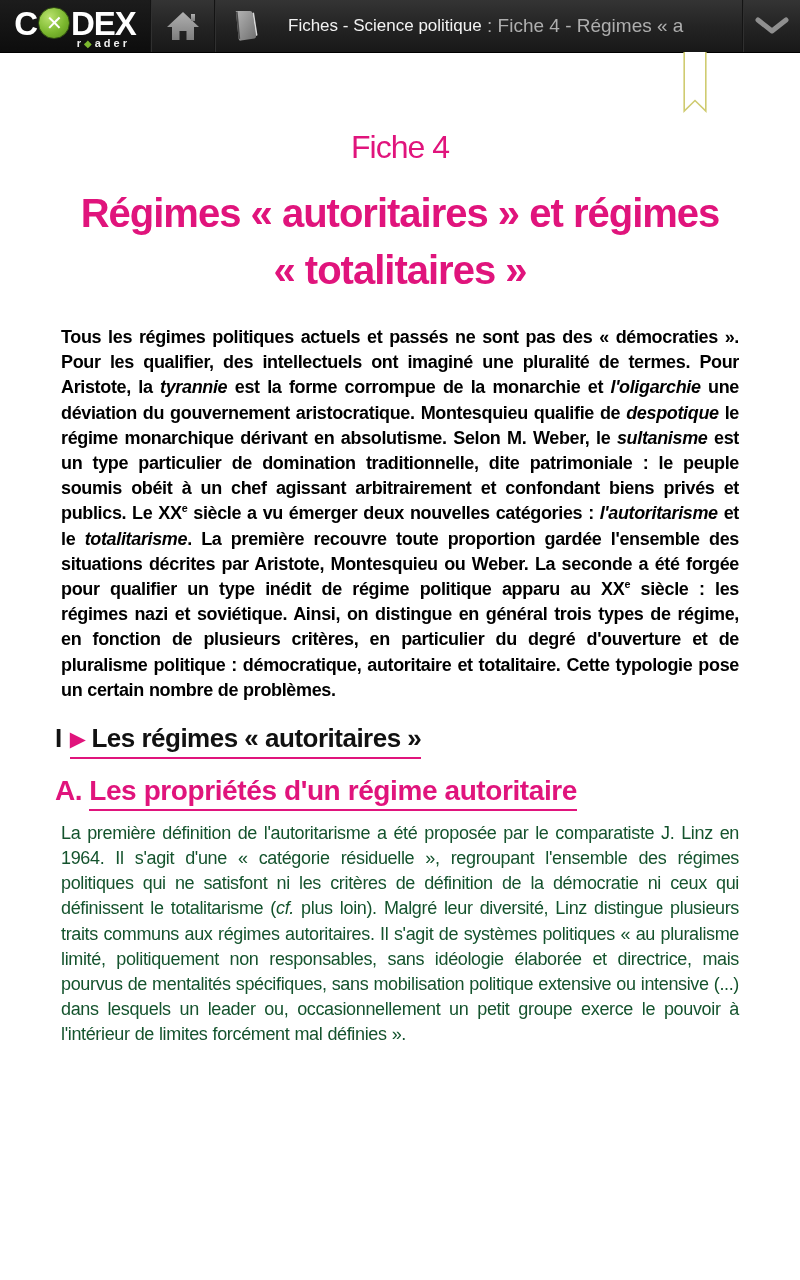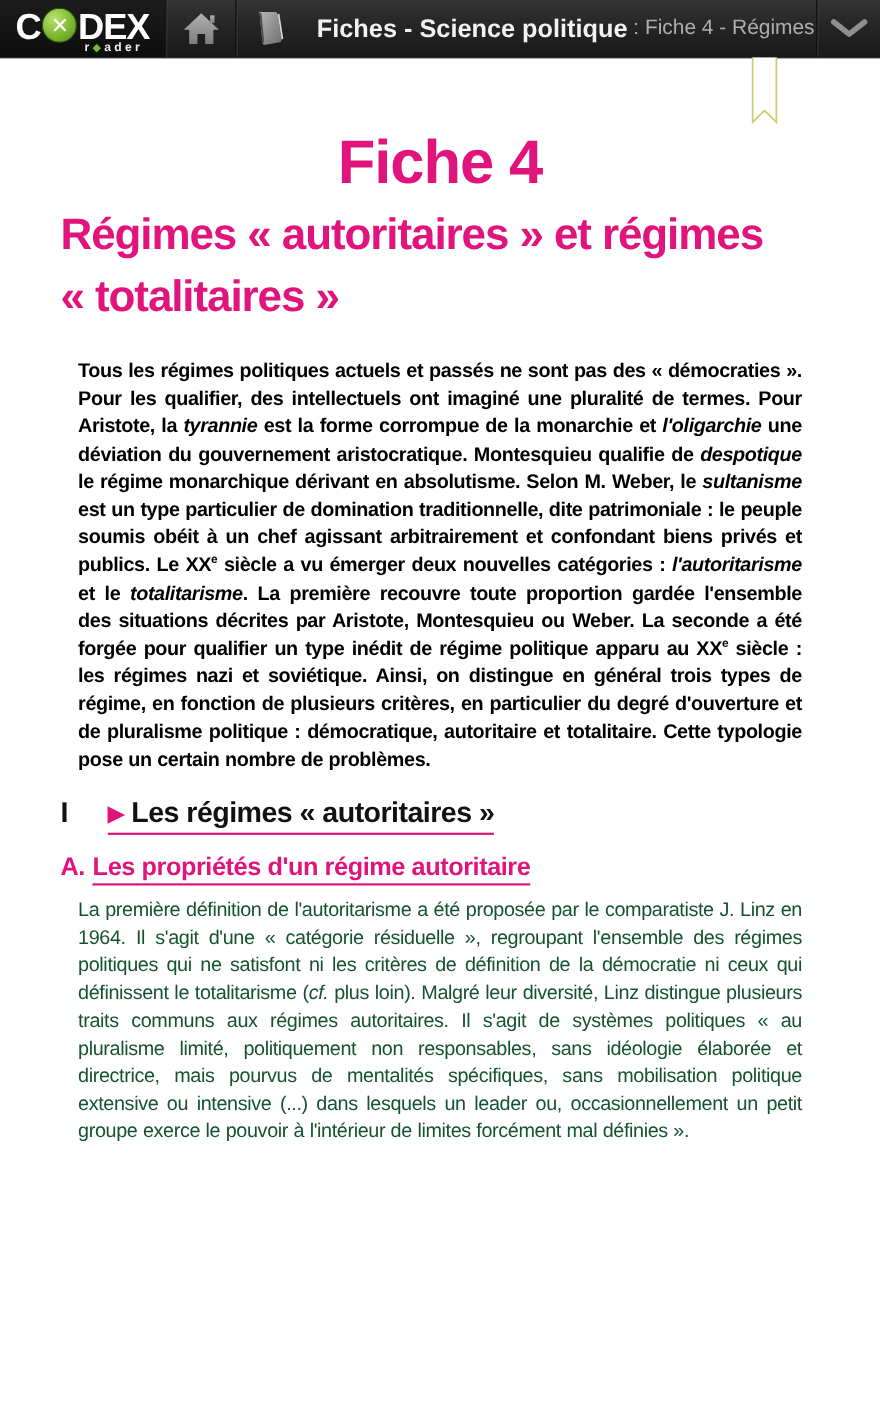--- a/index.html
+++ b/index.html
@@ -43,61 +43,61 @@
   .bar-btn{
     flex:none;display:flex;align-items:center;justify-content:center;cursor:pointer;
   }
   .home-btn{width:62px;}
   .book-btn{width:58px;}
   .chevron-btn{width:56px;}
   .bar-title{
     flex:1;display:flex;align-items:center;overflow:hidden;white-space:nowrap;
     padding-left:14px;min-width:0;
   }
-  .bar-title .t-bold{font-size:23px;font-weight:bold;color:#f2f2f2;}
+  .bar-title .t-bold{font-size:17px;font-weight:normal;color:#f2f2f2;}
   .bar-title .t-rest{font-size:19px;color:#aeaeae;white-space:pre;}
   
   .bookmark{
     position:absolute;left:683px;top:52px;width:24px;height:62px;
     color:var(--bookmark,#cfcb70);cursor:pointer;
   }
   
   .page{padding:0 55px;}
   .fiche-title{
     margin:70px 0 0;text-align:center;
-    color:var(--accent,#e0147c);font-size:56px;font-weight:bold;line-height:48px;
+    color:var(--accent,#e0147c);font-size:32px;font-weight:normal;line-height:48px;
     letter-spacing:-1px;
   }
   .fiche-subtitle{
-    margin:14px 0 0;text-align:left;
+    margin:14px 0 0;text-align:center;
     color:var(--accent,#e0147c);font-size:40px;font-weight:bold;line-height:57px;
     letter-spacing:-1px;
   }
   .para{
     text-align:justify;font-size:18px;line-height:25.2px;letter-spacing:-0.35px;
-    margin:16px;word-spacing:0.02em;
+    margin:6px;word-spacing:0.02em;
   }
   .para.intro{margin-top:26px;font-weight:bold;color:#000;}
   .para.body{margin-top:13px;font-weight:normal;color:#14532d;}
   .para sup{font-size:60%;line-height:0;vertical-align:super;}
   .para em{font-style:italic;}
   .sec1{
     margin:20px 0 0;font-size:26px;font-weight:bold;color:#111;
     letter-spacing:-0.5px;line-height:1.2;
   }
   .sec1 .numeral{margin-right:8px;}
   .sec1 .underlined{
-    border-bottom:2px solid var(--accent,#e0147c);padding-bottom:4px;margin-left:28px;
+    border-bottom:2px solid var(--accent,#e0147c);padding-bottom:4px;
   }
   .sec1 .tri{
     color:var(--accent,#e0147c);font-family:"DejaVu Sans",sans-serif;
     font-size:21px;margin-right:6px;vertical-align:1px;
   }
   .sec2{
-    margin:20px 0 0;font-size:23px;font-weight:bold;
+    margin:20px 0 0;font-size:28px;font-weight:bold;
     color:var(--accent,#e0147c);letter-spacing:-0.4px;line-height:1.2;
   }
   .sec2 .letter{margin-right:7px;}
   .sec2 .underlined{
     border-bottom:2px solid var(--accent,#e0147c);padding-bottom:3px;
   }
 </style>
 </head>
 <body style="--accent: #e0147c; --logo-green: #7cb82f; --bookmark: #cfcb70;">
 

